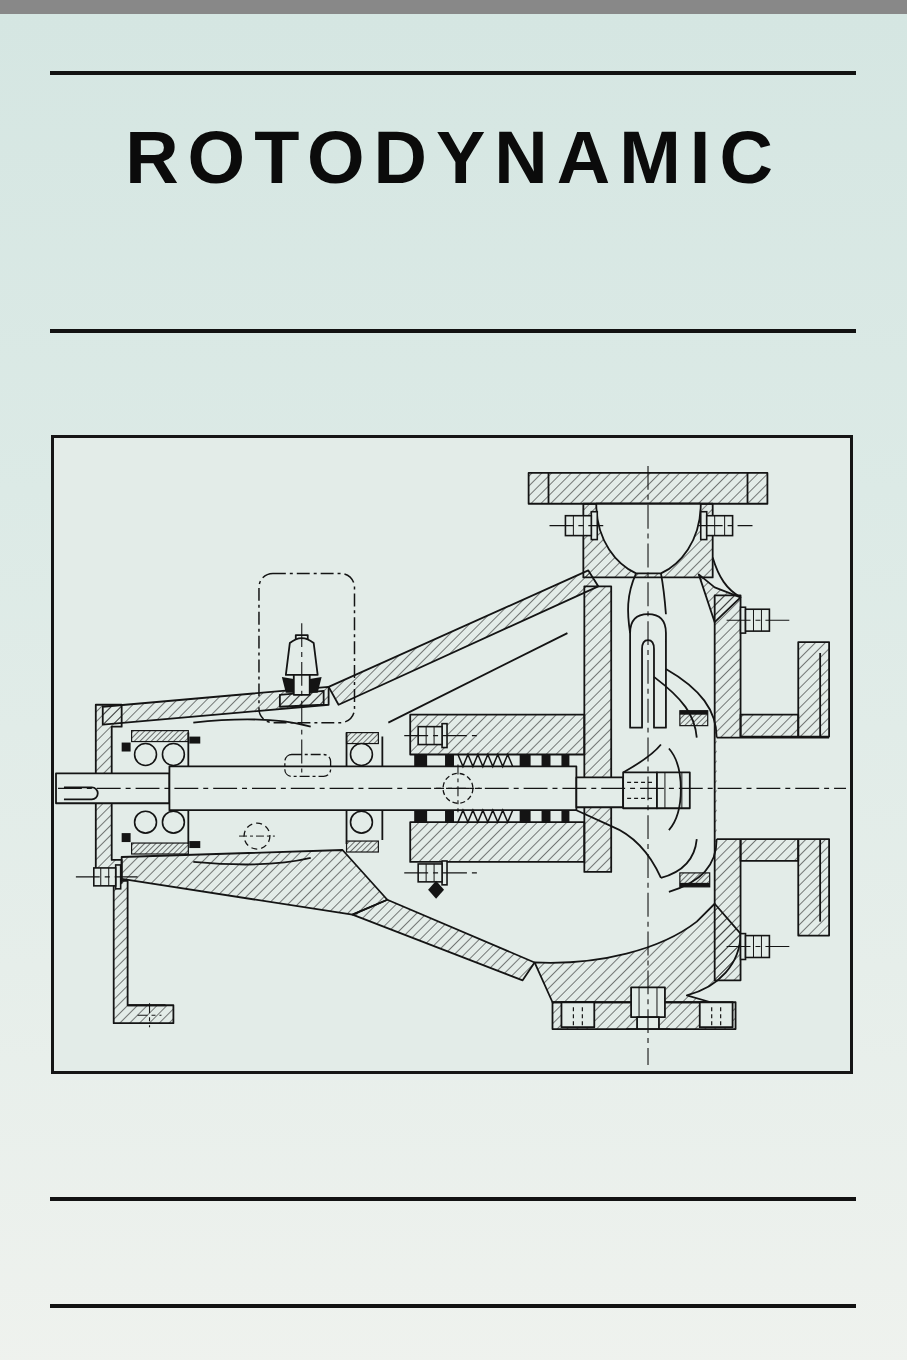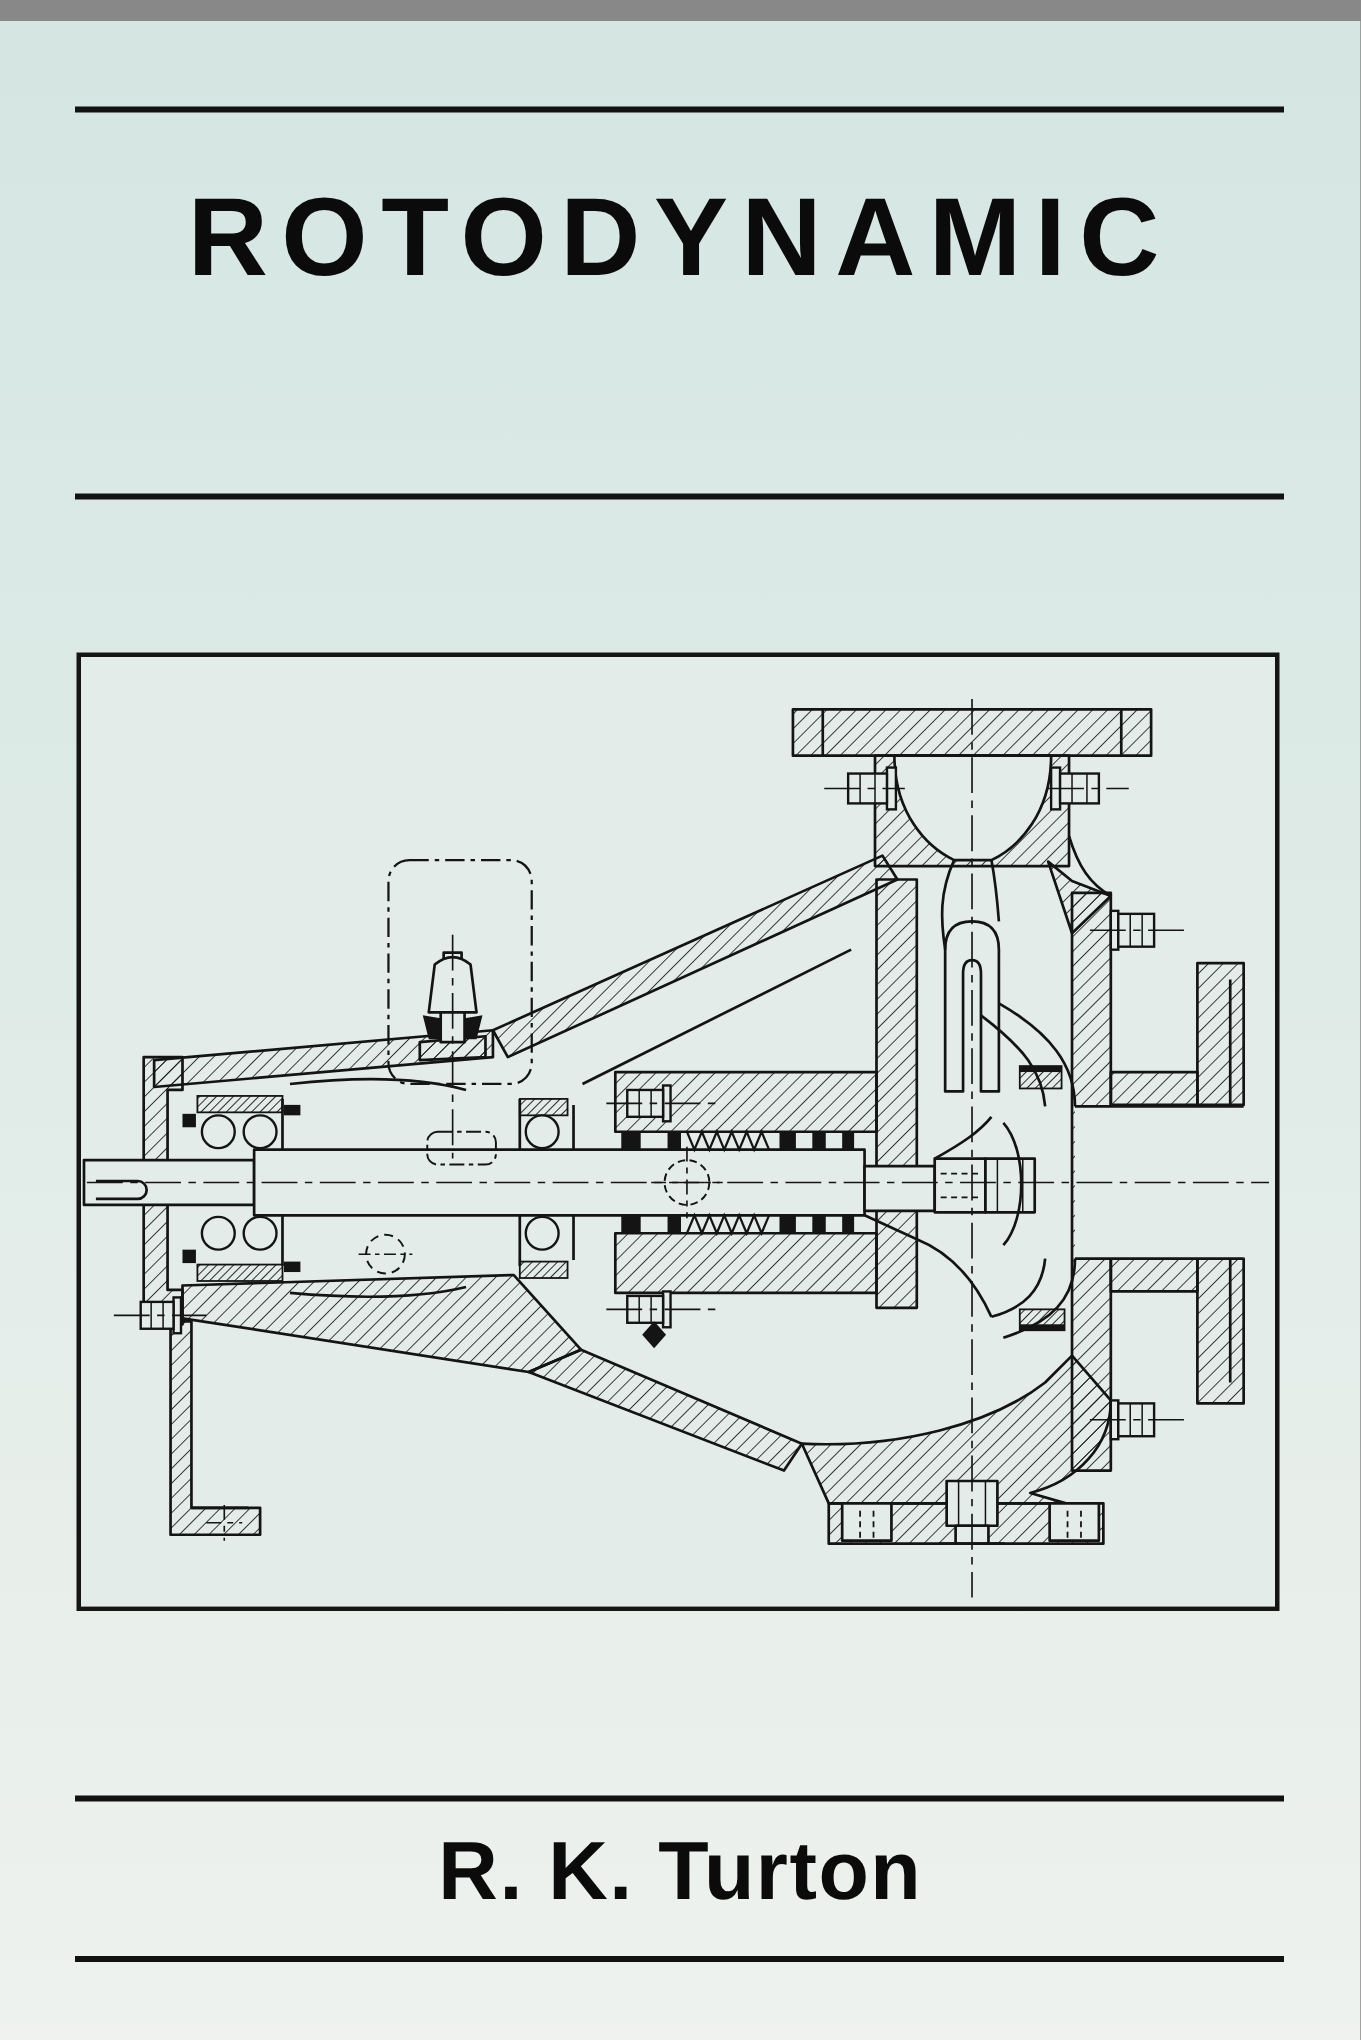--- a/index.html
+++ b/index.html
@@ -246,17 +246,16 @@
         <rect x="206" y="136" width="96" height="150" rx="14" stroke-width="1.5" stroke-dasharray="13 4 3 4"></rect>
         <rect x="232" y="318" width="46" height="22" rx="7" stroke-width="1.3" stroke-dasharray="10 3 3 3"></rect>
         <circle cx="204" cy="400" r="13" stroke-width="1.3" stroke-dasharray="6 4"></circle>
         <path d="M186,400 H222" stroke-width="1" stroke-dasharray="8 3 3 3"></path>
       </g>
     </svg>
   </div>
 
   <div class="rule r3"></div>
 
-  <div class="author">R. K. Turton</div>
 
   <div class="rule r4"></div>
 
 </div>
 
 </body></html>

